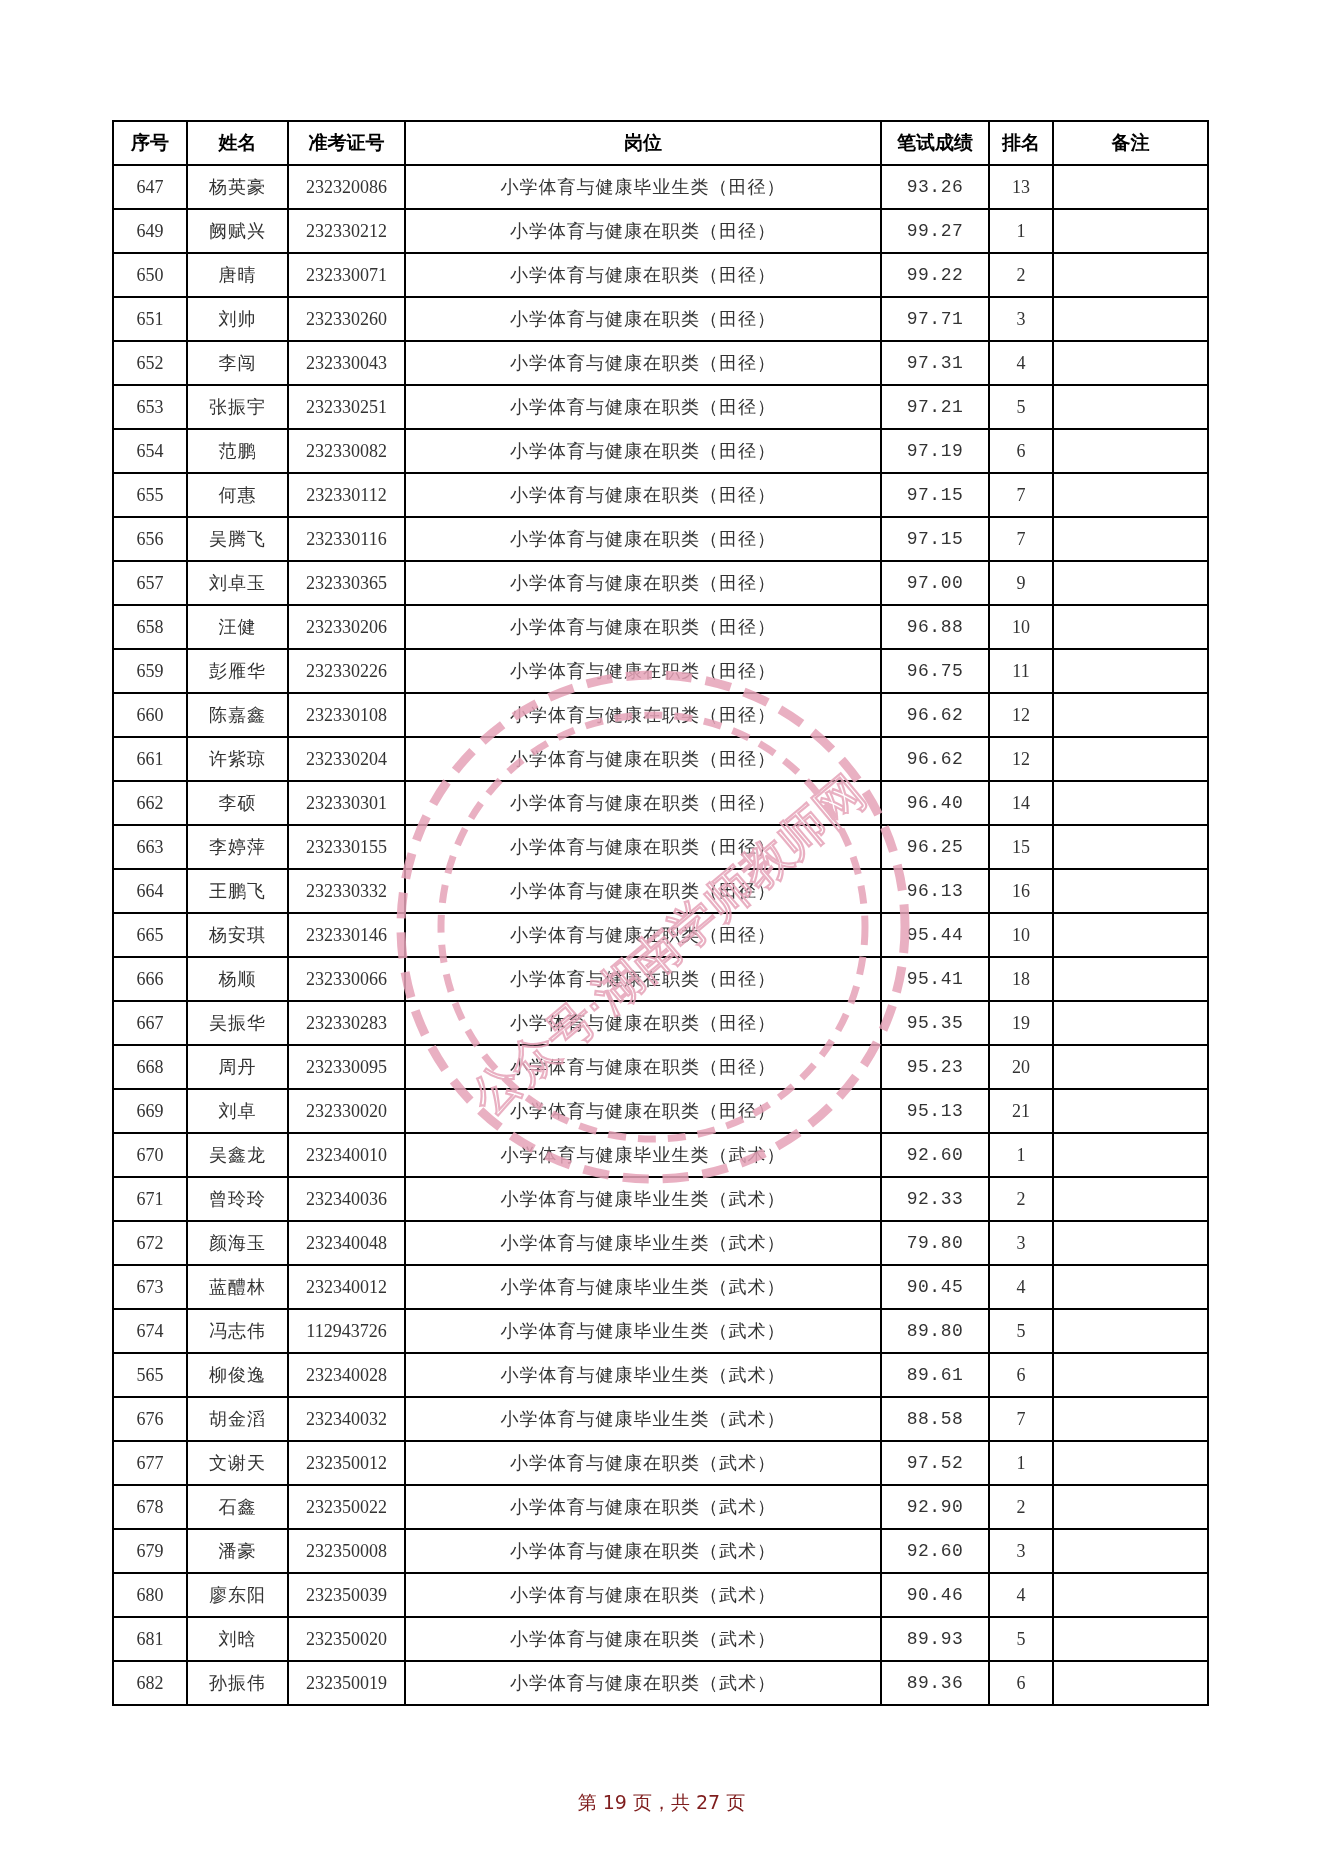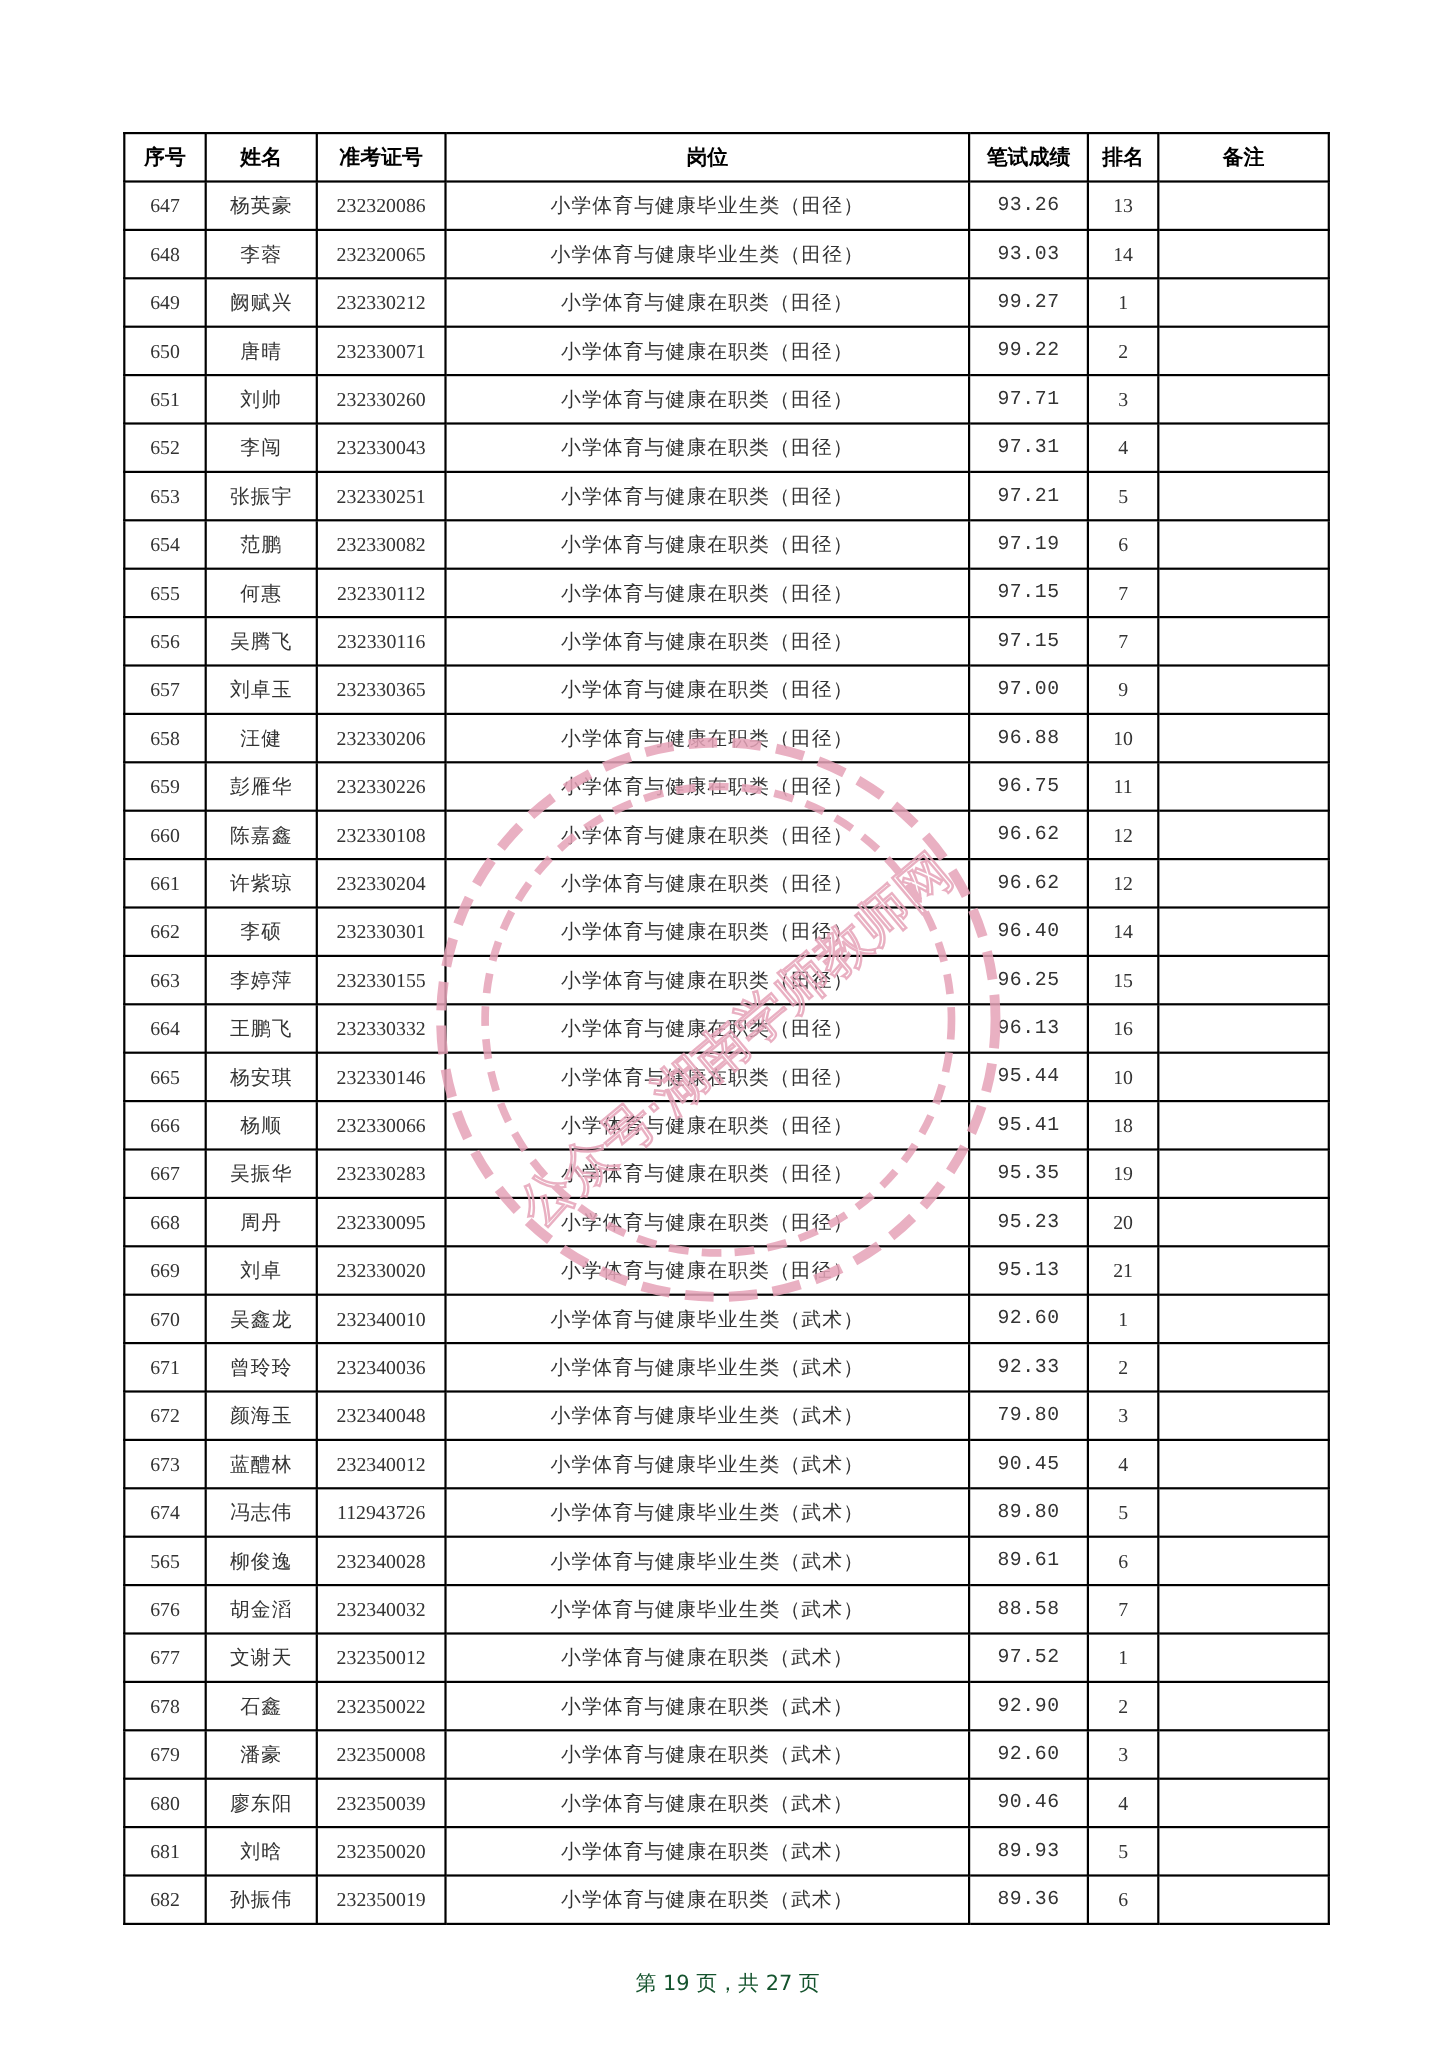--- a/index.html
+++ b/index.html
@@ -27,21 +27,21 @@
   col.c-no { width: 74px; }
   col.c-name { width: 101px; }
   col.c-id { width: 117px; }
   col.c-post { width: 476px; }
   col.c-score { width: 108px; }
   col.c-rank { width: 64px; }
   col.c-note { width: 155px; }
 
   .footer {
     position: absolute; top: 1790px; left: 0; width: 1323px; text-align: center;
-    font-family: "DejaVu Sans", "Liberation Sans", sans-serif; font-size: 19px; color: #14532d;
+    font-family: "DejaVu Sans", "Liberation Sans", sans-serif; font-size: 19px; color: #7f1d1d;
   }
   .stamp {
     position: absolute; left: 393px; top: 667px; width: 520px; height: 520px;
     pointer-events: none; opacity: 0.85;
   }
 </style>
 </head>
 <body>
 
 <div class="page">
@@ -71,29 +71,20 @@
         <tr>
           <td class="num">647</td>
           <td class="name">杨英豪</td>
           <td class="id">232320086</td>
           <td class="post">小学体育与健康毕业生类（田径）</td>
           <td class="score">93.26</td>
           <td class="rank">13</td>
           <td class="note"></td>
         </tr>
         <tr>
-          <td class="num">648</td>
-          <td class="name">李蓉</td>
-          <td class="id">232320065</td>
-          <td class="post">小学体育与健康毕业生类（田径）</td>
-          <td class="score">93.03</td>
-          <td class="rank">14</td>
-          <td class="note"></td>
-        </tr>
-        <tr>
           <td class="num">649</td>
           <td class="name">阙赋兴</td>
           <td class="id">232330212</td>
           <td class="post">小学体育与健康在职类（田径）</td>
           <td class="score">99.27</td>
           <td class="rank">1</td>
           <td class="note"></td>
         </tr>
         <tr>
           <td class="num">650</td>

